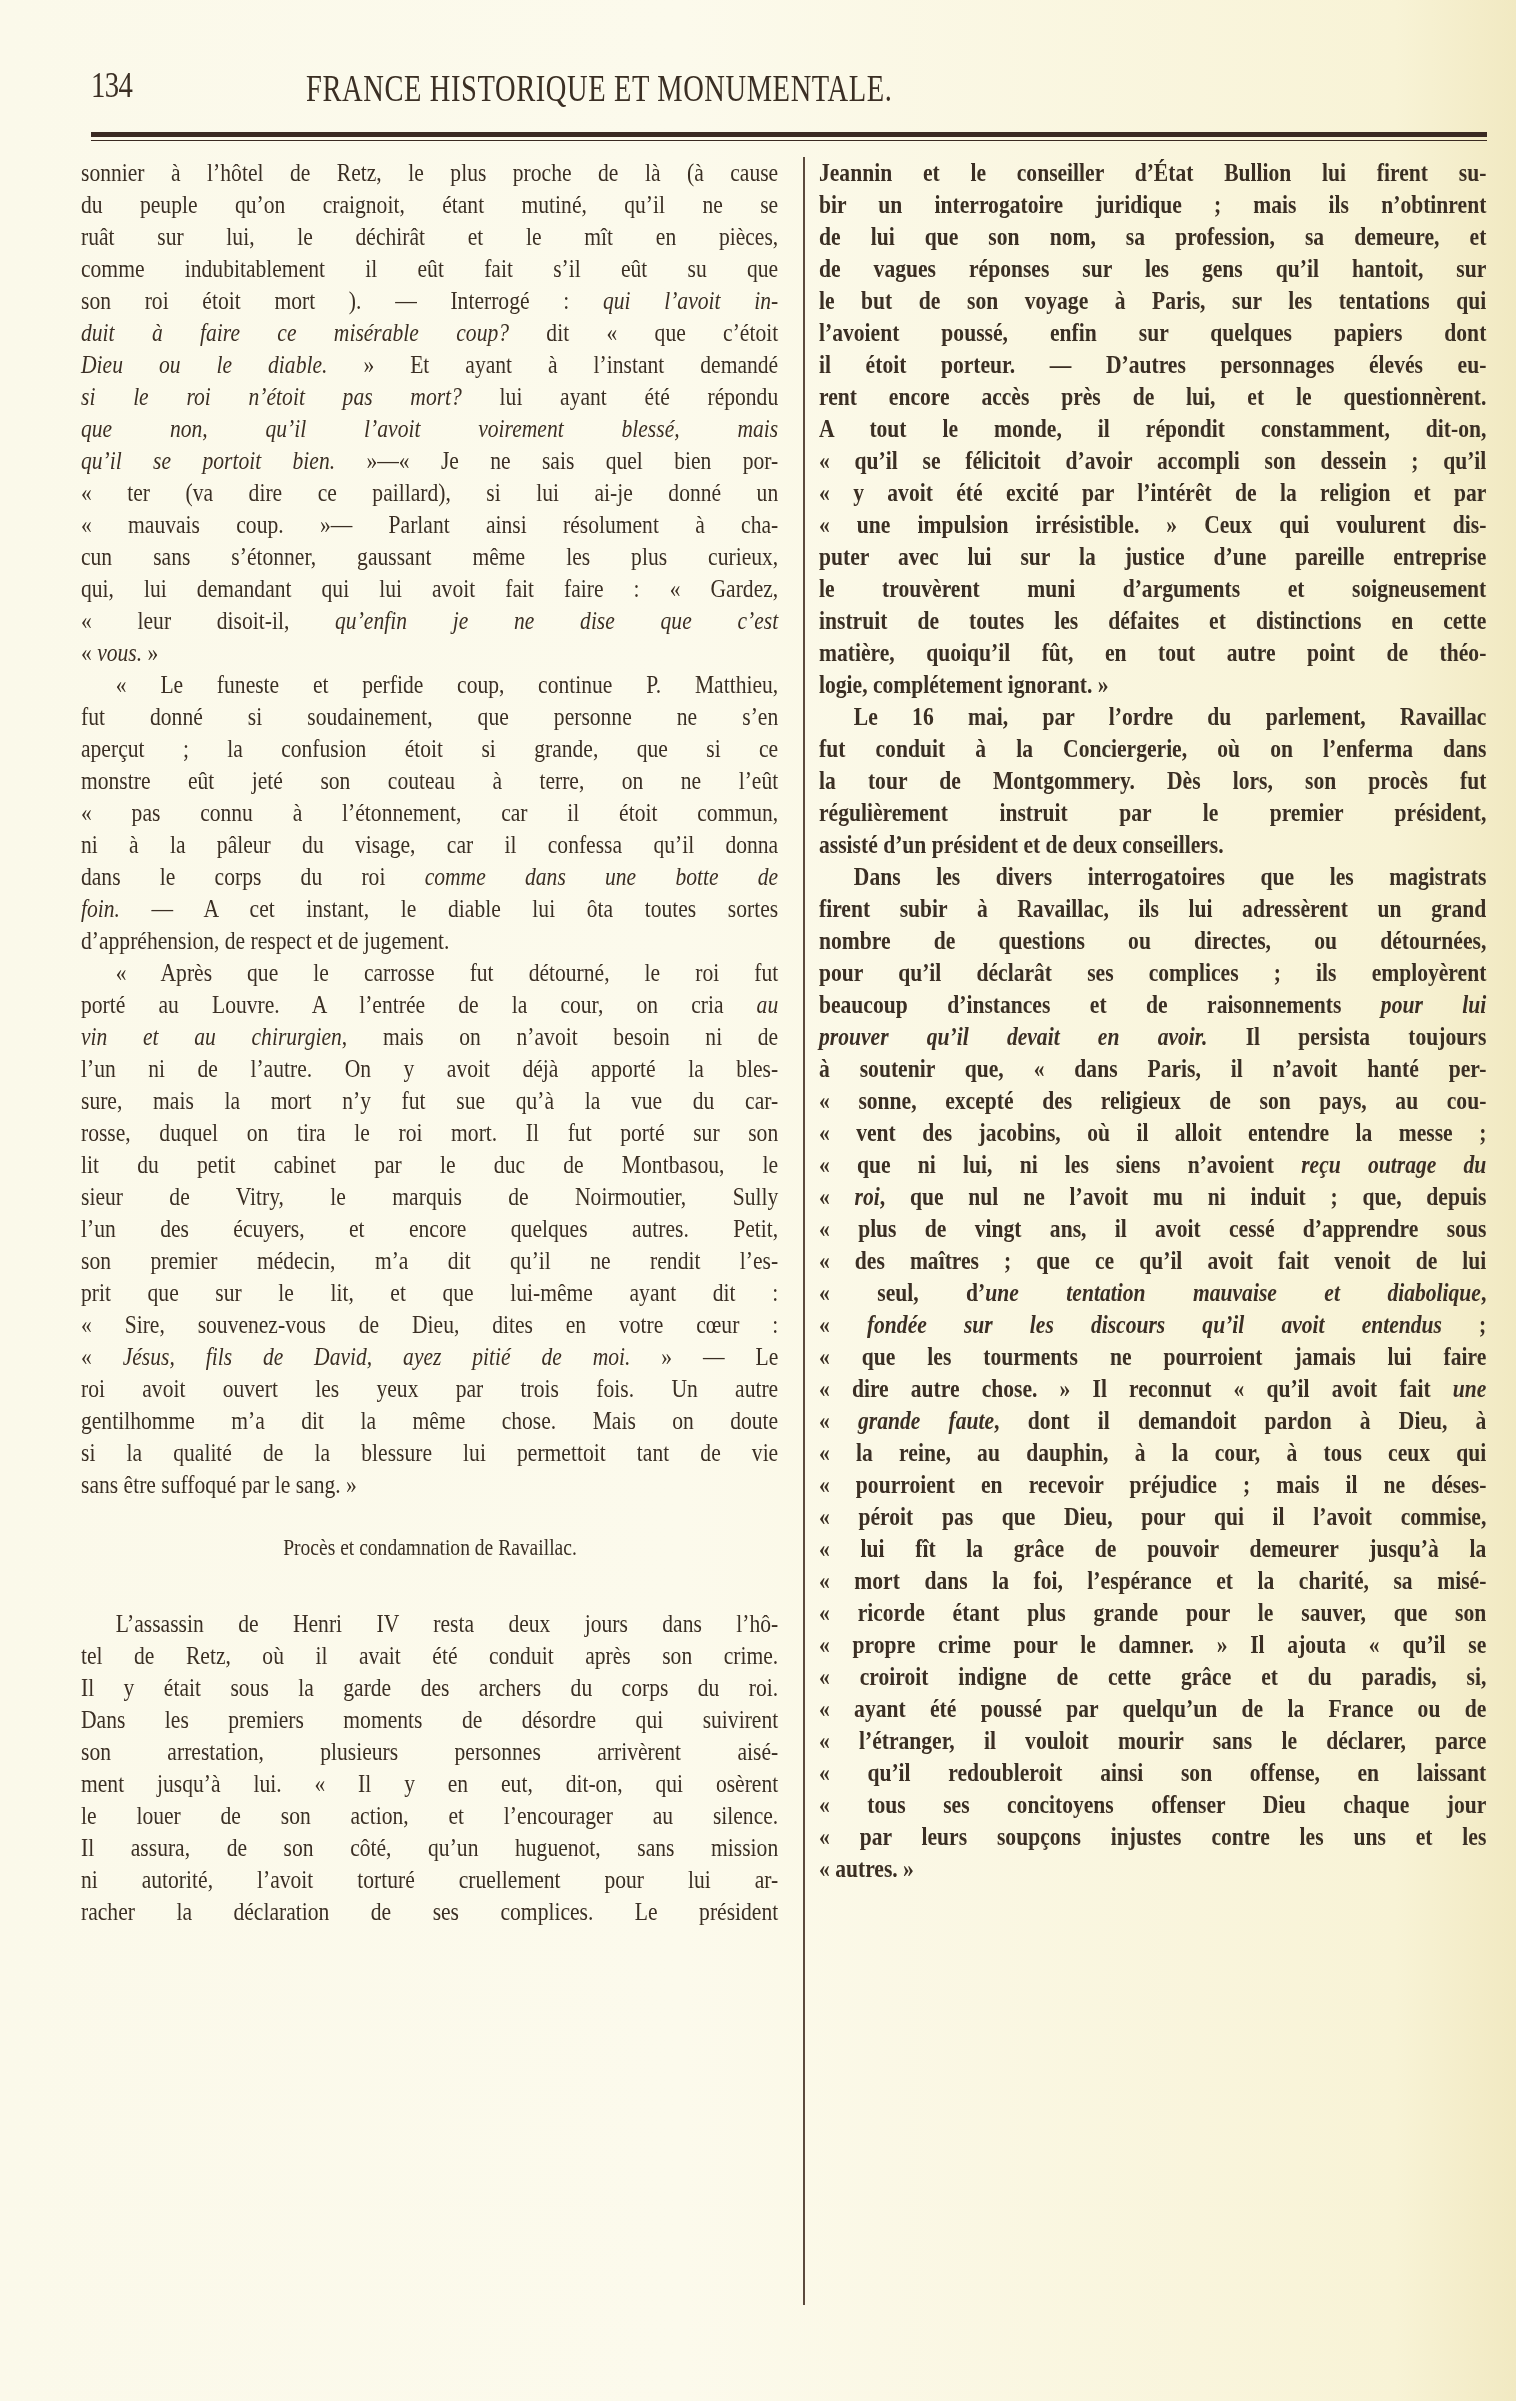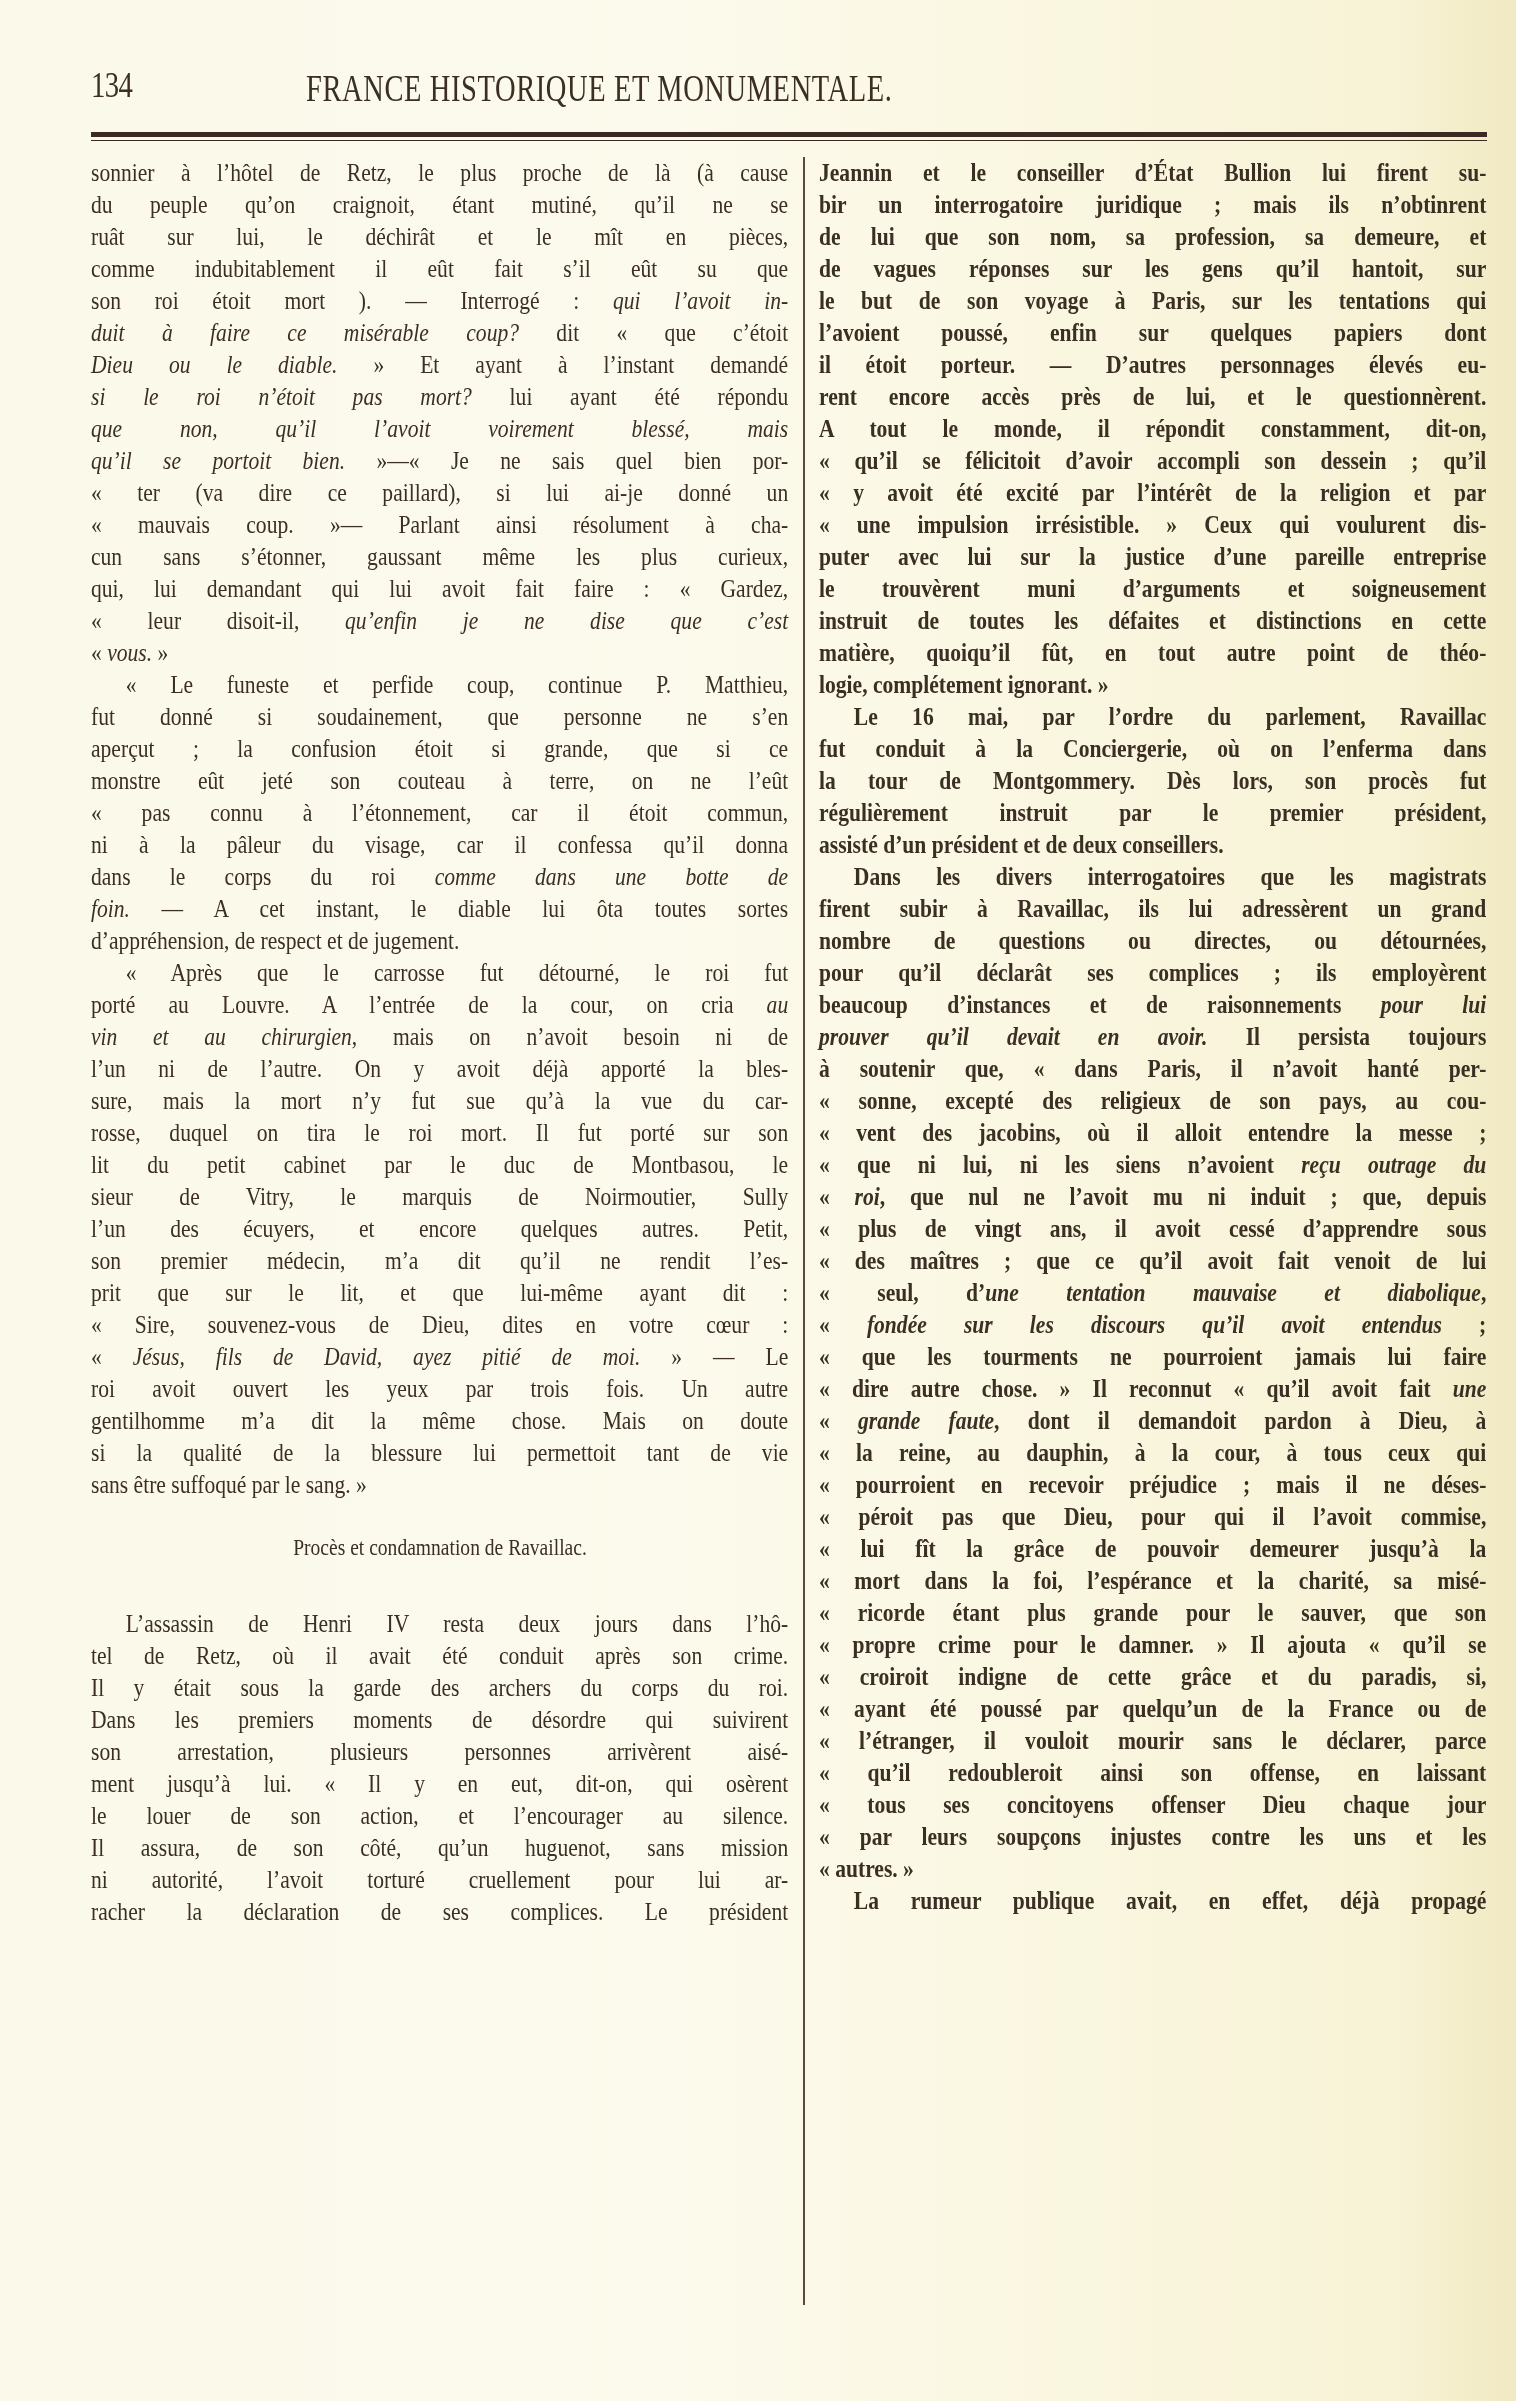--- a/index.html
+++ b/index.html
@@ -29,21 +29,21 @@
   .header-rule {
     position: absolute; left: 91px; top: 132px; width: 1396px; height: 10.7px;
   }
   .header-rule .thick { position: absolute; left: 0; right: 0; top: 0; height: 5.4px; background: #3a2a22; }
   .header-rule .thin { position: absolute; left: 0; right: 0; top: 7.7px; height: 1.5px; background: #3a2a22; }
 
   .column {
     position: absolute; top: 157px;
     font-size: 26px; line-height: 32px;
   }
-  .col-left { left: 91px; width: 698px; }
+  .col-left { left: 81px; width: 698px; }
   .col-right { left: 819px; width: 667px; font-weight: bold; }
   .col-divider {
     position: absolute; left: 803px; top: 157px; width: 1.5px; height: 2148px;
     background: #5b4a3d;
   }
   .line {
     display: block; white-space: nowrap; height: 32px;
     text-align: justify; text-align-last: justify;
     transform-origin: left center;
   }
@@ -195,17 +195,14 @@
       <span class="line"><span>« ricorde étant plus grande pour le sauver, que son</span></span>
       <span class="line"><span>« propre crime pour le damner. » Il ajouta « qu’il se</span></span>
       <span class="line"><span>« croiroit indigne de cette grâce et du paradis, si,</span></span>
       <span class="line"><span>« ayant été poussé par quelqu’un de la France ou de</span></span>
       <span class="line"><span>« l’étranger, il vouloit mourir sans le déclarer, parce</span></span>
       <span class="line"><span>« qu’il redoubleroit ainsi son offense, en laissant</span></span>
       <span class="line"><span>« tous ses concitoyens offenser Dieu chaque jour</span></span>
       <span class="line"><span>« par leurs soupçons injustes contre les uns et les</span></span>
       <span class="line last"><span>« autres. »</span></span>
     </div>
-  <div>
-      <span class="line indent"><span>La rumeur publique avait, en effet, déjà propagé</span></span>
-    </div>
 </div>
 
 
 </body></html>

